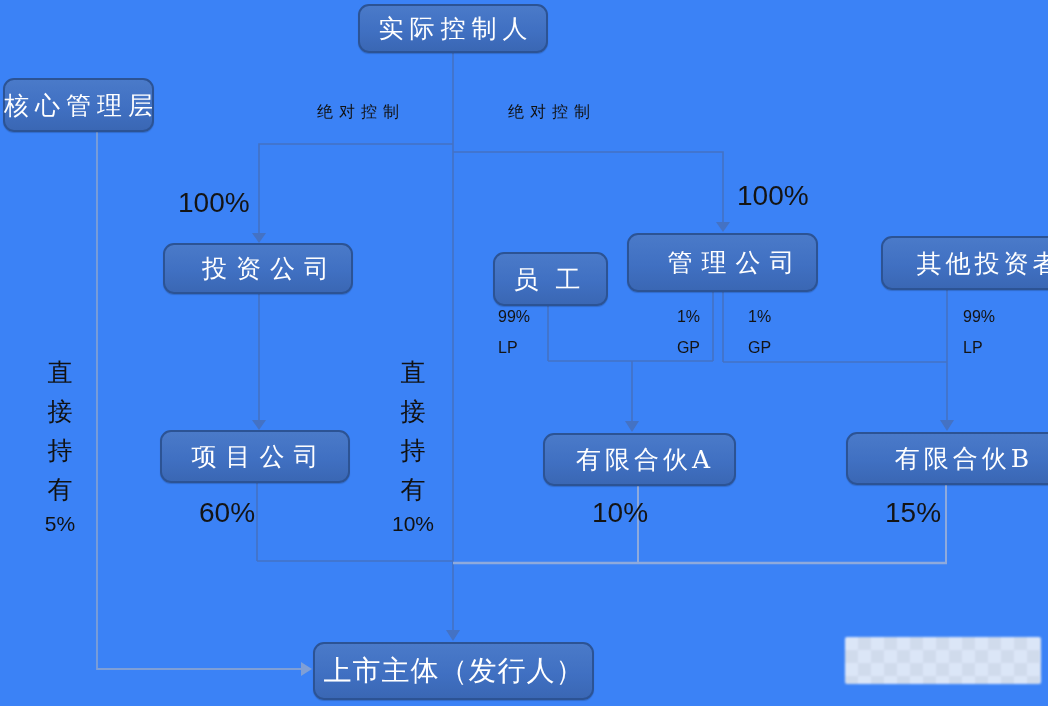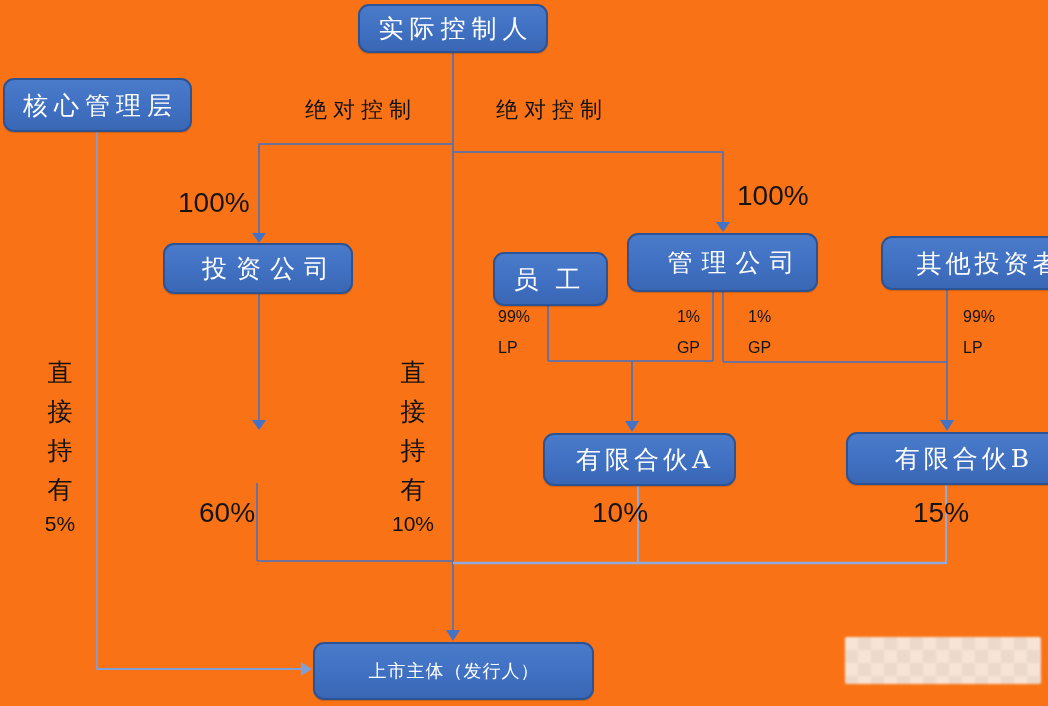--- a/index.html
+++ b/index.html
@@ -1,59 +1,59 @@
 <!DOCTYPE html>
 <html><head>
 <meta charset="utf-8">
 <style>
   html,body{margin:0;padding:0;background:#ffffff;}
   .stage{
-    position:relative;width:1048px;height:706px;background:#f97316;
+    position:relative;width:1048px;height:706px;background:#3b82f6;
     font-family:"Liberation Sans",sans-serif;overflow:hidden;
   }
   svg.wires{position:absolute;left:0;top:0;width:1048px;height:706px;}
 
   
   .node{
     position:absolute;display:flex;align-items:center;justify-content:center;
     background:linear-gradient(180deg,#4a7ac9 0%,#4070c2 55%,#3a67b4 100%);
     border:2.5px solid #2c5394;border-radius:11px;box-sizing:border-box;
     color:#ffffff;font-family:"DejaVu Serif","Liberation Serif",serif;
     font-size:25px;letter-spacing:6px;padding-left:6px;white-space:nowrap;
     box-shadow:0 1px 1px rgba(0,0,0,0.18);
   }
   #n-actual {left:358px;top:4px;width:190px;height:49px;}
-  #n-core   {left:3px;top:78px;width:189px;height:54px;}
+  #n-core   {left:3px;top:78px;width:151px;height:54px;}
   #n-invest {left:163px;top:243px;width:190px;height:51px;letter-spacing:9px;padding-left:24px;}
   #n-emp    {left:493px;top:252px;width:115px;height:54px;letter-spacing:17px;padding-left:10px;}
   #n-mgmt   {left:627px;top:233px;width:191px;height:59px;letter-spacing:9px;padding-left:26px;}
   #n-other  {left:848px;top:236px;width:200px;height:54px;letter-spacing:4px;padding-left:16px;margin-left:33px;}
   #n-proj   {left:160px;top:430px;width:190px;height:53px;letter-spacing:9px;padding-left:9px;}
   #n-lpa    {left:543px;top:433px;width:193px;height:53px;letter-spacing:4px;padding-left:11px;}
   #n-lpb    {left:846px;top:432px;width:232px;height:53px;letter-spacing:4px;padding-left:4px;}
-  #n-listed {left:313px;top:642px;width:281px;height:58px;font-size:18px;letter-spacing:1px;padding-left:1px;text-align:right;}
+  #n-listed {left:313px;top:642px;width:281px;height:58px;font-size:28px;letter-spacing:1px;padding-left:1px;text-align:right;}
 
   
   .lbl{position:absolute;color:#141414;font-size:28px;line-height:24px;white-space:nowrap;}
   .cjk{
-    font-family:Liberation Mono, monospace;
-    font-size:22px;letter-spacing:6px;color:#111111;
+    font-family:Liberation Serif, serif;
+    font-size:16px;letter-spacing:6px;color:#111111;
   }
   #l-abs-left {left:296px;top:100px;width:130px;text-align:center;}
   #l-abs-right{left:487px;top:100px;width:130px;text-align:center;}
   #l-100-left {left:178px;top:191px;}
   #l-100-right{left:737px;top:184px;}
   .stake{position:absolute;color:#141414;font-size:16px;line-height:31px;white-space:nowrap;}
   #s-emp   {left:498px;top:301px;}
   #s-mgmt-a{left:648px;top:301px;width:52px;text-align:right;}
   #s-mgmt-b{left:748px;top:301px;}
   #s-other {left:963px;top:301px;}
   #l-60{left:199px;top:501px;width:54px;text-align:center;}
   #l-10{left:592px;top:501px;width:54px;text-align:center;}
-  #l-15{left:885px;top:501px;width:54px;text-align:center;margin-left:28px;}
+  #l-15{left:885px;top:501px;width:54px;text-align:center;}
 
   
   .vcol{
     position:absolute;display:flex;flex-direction:column;align-items:center;gap:6px;
     font-family:"DejaVu Serif","Liberation Serif",serif;font-size:25px;color:#111111;
   }
   #v-left  {left:37px;top:356px;width:46px;}
   #v-center{left:390px;top:356px;width:46px;}
   .vcol .num{font-family:"Liberation Sans",sans-serif;font-size:21px;letter-spacing:0;}
 
@@ -103,20 +103,21 @@
     <polyline points="97,132 97,669 302,669" fill="none" stroke="#7F9FD6" stroke-width="1.8"></polyline>
     <polygon points="301,662 301,676 312,669" fill="#7F9FD6"></polygon>
   </svg>
 
   <div class="node" id="n-actual">实际控制人</div>
   <div class="node" id="n-core">核心管理层</div>
   <div class="node" id="n-invest">投资公司</div>
   <div class="node" id="n-emp">员工</div>
   <div class="node" id="n-mgmt">管理公司</div>
   <div class="node" id="n-other">其他投资者</div>
+  <div class="node" id="n-proj">项目公司</div>
   <div class="node" id="n-lpa">有限合伙A</div>
   <div class="node" id="n-lpb">有限合伙B</div>
   <div class="node" id="n-listed">上市主体（发行人）</div>
 
   <div class="lbl cjk" id="l-abs-left">绝对控制</div>
   <div class="lbl cjk" id="l-abs-right">绝对控制</div>
 
   <div class="lbl" id="l-100-left">100%</div>
   <div class="lbl" id="l-100-right">100%</div>
 

